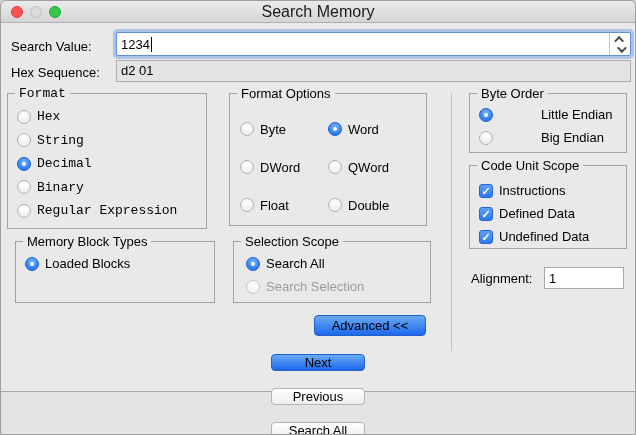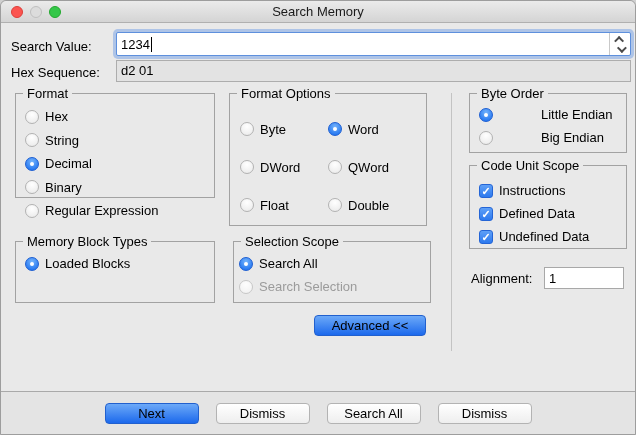--- a/index.html
+++ b/index.html
@@ -13,21 +13,21 @@
   }
 
   
   .titlebar {
     position:absolute; left:0; top:0; right:0; height:22px;
     background:linear-gradient(#ebebeb,#d4d4d4);
     border-bottom:1px solid #b0b0b0;
     border-radius:6px 6px 0 0;
     display:flex; align-items:center; justify-content:center;
   }
-  .titlebar .title { font-size:13px; color:#1a1a1a; }
+  .titlebar .title { font-size:16px; color:#1a1a1a; }
   .lights { position:absolute; left:10px; top:5px; display:flex; gap:7px; }
   .light { width:12px; height:12px; border-radius:50%; }
   .light.close { background:#fb5450; border:1px solid #dd3e39; }
   .light.min   { background:#dcdcdc; border:1px solid #bfbfbf; }
   .light.zoom  { background:#35c749; border:1px solid #23a82f; }
 
   
   .content { position:absolute; left:0; right:0; top:23px; bottom:43px; background:#e9e9e9; }
   .lbl { position:absolute; white-space:nowrap; }
 
@@ -78,35 +78,35 @@
     border-radius:50%; background:#fff;
   }
   .checkbox {
     flex:none; width:14px; height:14px; border-radius:3px;
     background:linear-gradient(#5fa0f7,#2d79ee); border:1px solid #2465d6;
     color:#fff; font-size:11px; font-weight:bold; line-height:12px; text-align:center;
   }
   .opt.dis .opt-label { color:#9b9b9b;text-align:center; }
   .opt.dis .radio { border-color:#c7c7c7; background:radial-gradient(circle at 50% 30%, #fdfdfd, #f0f0f0); }
 
-  #format { left:14px; top:69px; width:200px; height:105px; padding:11px 0 0 9px; }
+  #format { left:6px; top:69px; width:200px; height:136px; padding:11px 0 0 9px;font-family:Liberation Mono, monospace; }
   #format .opt { height:23.5px; }
 
   #format-options { left:228px; top:69px; width:198px; height:133px; padding:16px 0 0 10px; }
   #format-options .options { display:grid; grid-template-columns:88px 1fr; }
   #format-options .opt { height:38px; }
 
   #byte-order { left:468px; top:69px; width:158px; height:60px; padding:9px 0 0 9px; }
   #byte-order .opt { height:23px;gap:48px; }
 
   #code-unit-scope { left:468px; top:141px; width:158px; height:84px; padding:13px 0 0 9px; }
   #code-unit-scope .opt { height:23px; }
 
   #memory-block-types { left:14px; top:217px; width:200px; height:62px; padding:10px 0 0 9px; }
-  #selection-scope    { left:232px; top:217px; width:198px; height:62px; padding:10px 0 0 5px; }
+  #selection-scope    { left:232px; top:217px; width:198px; height:62px; padding:10px 0 0 12px; }
 
   .v-separator { position:absolute; left:450px; top:69px; width:1px; height:258px; background:#c3c3c3; }
 
   .alignment-input {
     position:absolute; left:543px; top:243px; width:80px; height:22px;
     background:#fff; border:1px solid #a8a8a8; padding-left:4px;
     font:13px "Liberation Sans", sans-serif;
   }
 
   
@@ -118,21 +118,21 @@
   }
   .btn.primary {
     background:linear-gradient(#6ca9f8,#1c69ec);
     border:1px solid #2160ce;
   }
   .advanced-btn { position:absolute; left:313px; top:291px; width:112px; }
 
   .footer {
     position:absolute; left:0; right:0; bottom:0; height:43px;
     background:#e4e4e4; border-top:1px solid #a9a9a9;
-    display:flex; align-items:center; justify-content:center; gap:17px;
+    display:flex; align-items:center; justify-content:center; gap:17px;flex-direction:column;
   }
 </style>
 </head>
 <body>
 
 <div class="window">
 
   <div class="titlebar">
     <div class="lights">
       <span class="light close"></span>
@@ -273,18 +273,18 @@
 
     <span class="lbl" style="left:470px; top:247px;">Alignment:</span>
     <input class="alignment-input" value="1" style="">
 
     <button class="btn primary advanced-btn">Advanced &lt;&lt;</button>
 
   </div>
 
   <div class="footer">
       <button class="btn primary">Next</button>
-      <button class="btn">Dismiss</button>
+      <button class="btn">Previous</button>
       <button class="btn">Search All</button>
       <button class="btn">Dismiss</button>
     </div>
 
 </div>
 
 </body></html>

